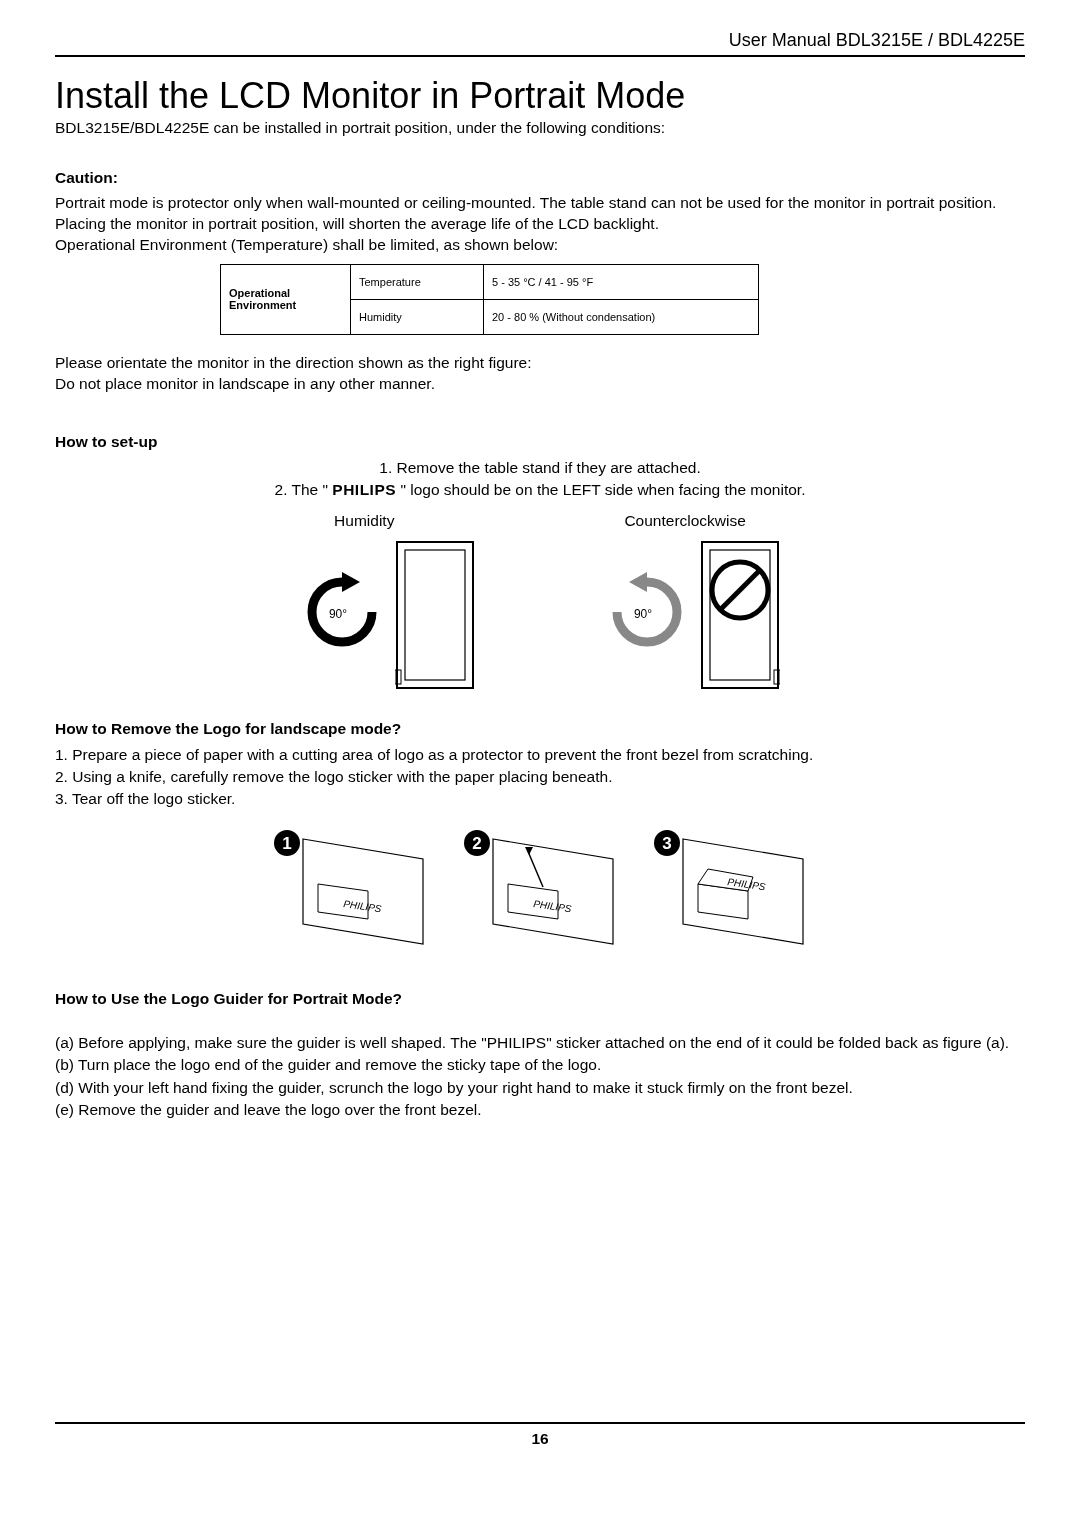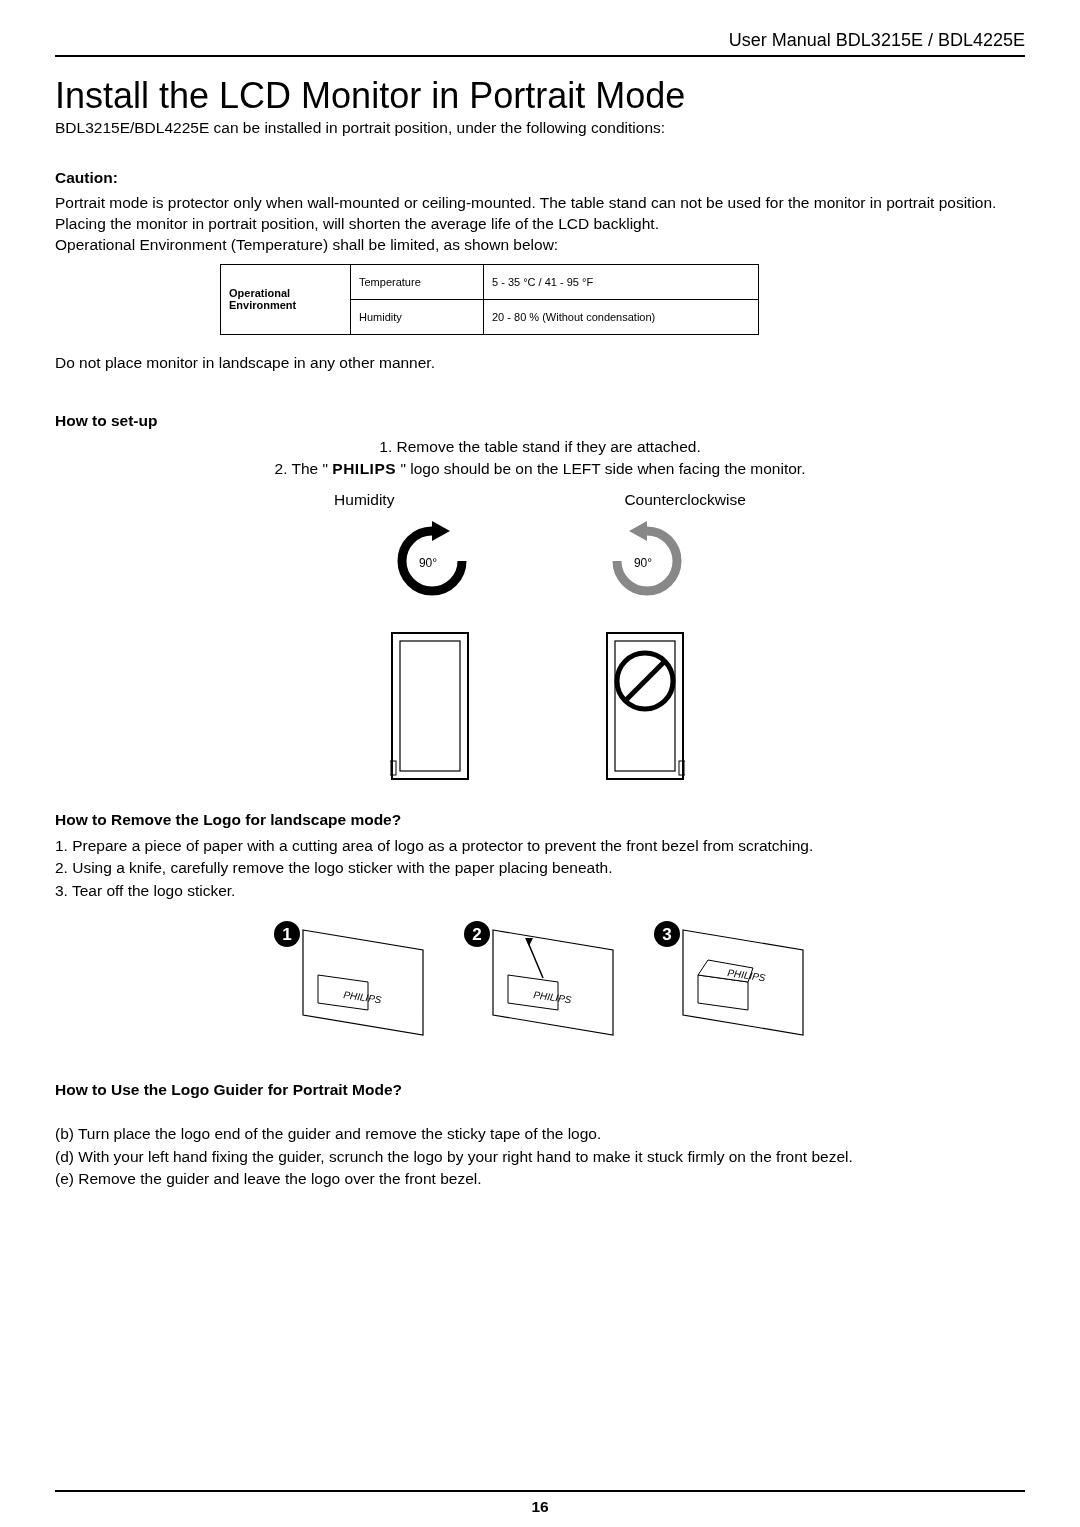--- a/index.html
+++ b/index.html
@@ -57,21 +57,21 @@
     gap: 130px;
     margin: 10px 0 30px 0;
   }
   .diagram-label-row {
     display: flex;
     justify-content: center;
     gap: 230px;
     font-size: 15.5px;
     margin-top: 6px;
   }
-  .diagram-pair { display: flex; align-items: flex-start; gap: 22px; flex-direction: column; }
+  .diagram-pair { display: flex; align-items: center; gap: 10px; }
   .logo-remove-list { line-height: 1.45; margin-bottom: 18px; }
   .logo-figure-row {
     display: flex;
     justify-content: center;
     gap: 35px;
     margin-bottom: 36px;
   }
   .logo-guider-list { line-height: 1.45; margin-bottom: 300px; }
   .footer {
     border-top: 2px solid #000;
@@ -107,20 +107,21 @@
     <td class="col3">5 - 35 °C / 41 - 95 °F</td>
   </tr>
   <tr>
     <td class="col2">Humidity</td>
     <td class="col3">20 - 80 % (Without condensation)</td>
   </tr>
 </tbody>
   </table>
 
 <div class="post-table">
+  <span class="list-line">Please orientate the monitor in the direction shown as the right figure:</span>
   <span class="list-line">Do not place monitor in landscape in any other manner.</span>
 </div>
 
 <div class="section-heading">How to set-up</div>
 <div class="setup-list">
   <span class="list-line">1.  Remove the table stand if they are attached.</span>
   <span class="list-line">
     <span>2. The " </span><span class="philips-inline">PHILIPS</span><span> " logo should be on the LEFT side when facing the monitor.</span>
   </span>
 </div>
@@ -194,20 +195,21 @@
     <polygon points="30,10 150,30 150,115 30,95" fill="#fff" stroke="#000" stroke-width="1.2"></polygon>
     <polygon points="45,55 95,62 95,90 45,83" fill="#fff" stroke="#000" stroke-width="1"></polygon>
     <polygon points="55,40 100,48 95,62 45,55" fill="#fff" stroke="#000" stroke-width="1"></polygon>
     <text x="74" y="56" font-size="10" font-style="italic" transform="rotate(8 74 56)">PHILIPS</text>
   </svg>
 </div>
 
 <div class="section-heading">How to Use the Logo Guider for Portrait Mode?</div>
 <br>
 <div class="logo-guider-list">
+  <span class="list-line">(a) Before applying, make sure the guider is well shaped. The "PHILIPS" sticker attached on the end of it could be folded back as figure (a).</span>
   <span class="list-line">(b) Turn place the logo end of the guider and remove the sticky tape of the logo.</span>
   <span class="list-line">(d) With your left hand fixing the guider, scrunch the logo by your right hand to make it stuck firmly on the front bezel.</span>
   <span class="list-line">(e) Remove the guider and leave the logo over the front bezel.</span>
 </div>
 
 <div class="footer">16</div>
 
 
 
 

